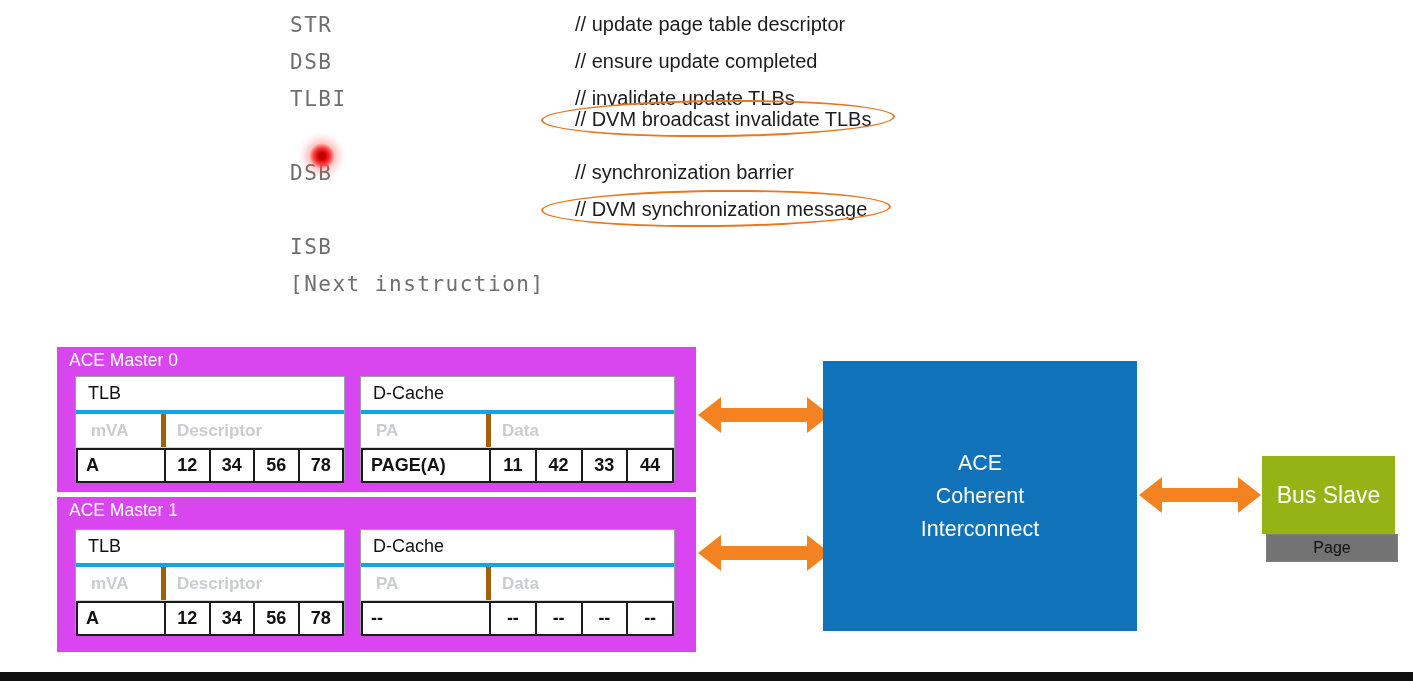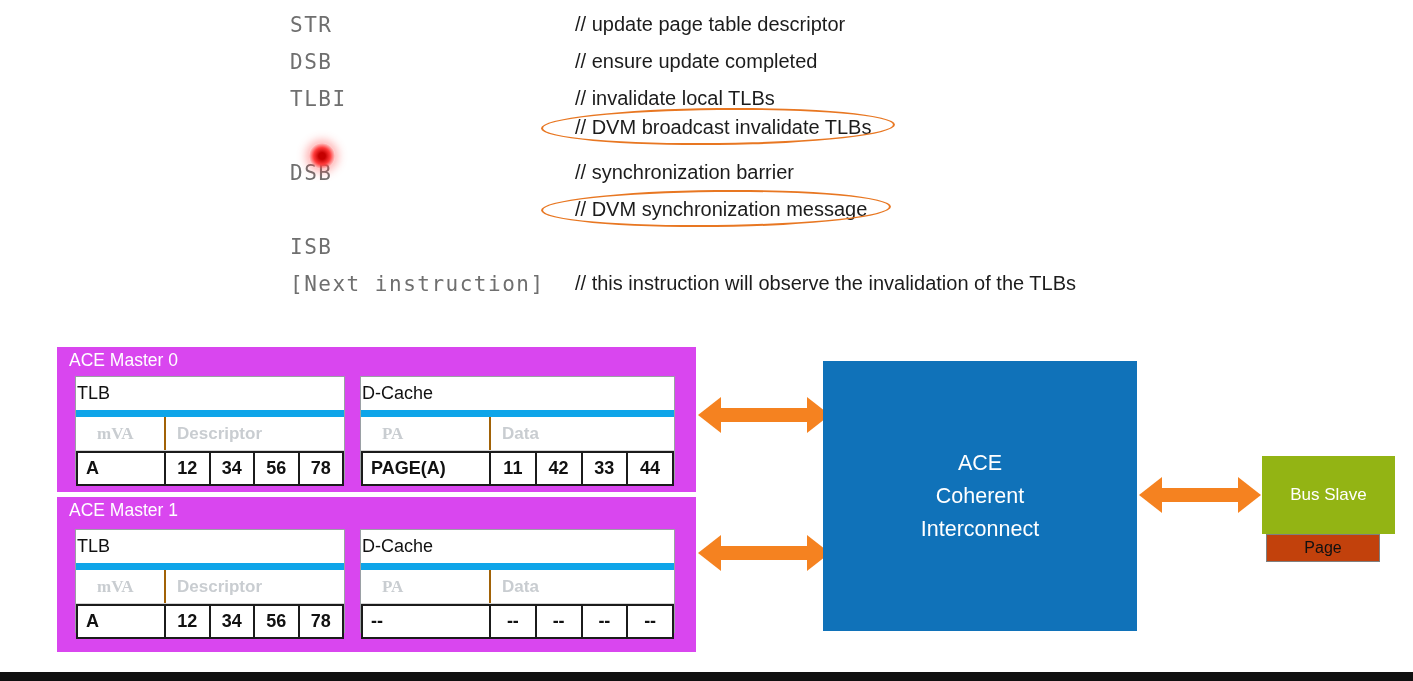--- a/index.html
+++ b/index.html
@@ -44,29 +44,29 @@
   }
   .master-title {
     position:absolute; left:12px; top:3px;
     color:#ffffff; font-size:17.5px;
   }
   .mtable {
     position:absolute; background:#ffffff;
     border:1px solid #9aa0a4; box-sizing:border-box;
   }
   .mt-header {
-    height:33px; line-height:33px; padding-left:1px;
+    height:33px; line-height:33px; padding-left:12px;
     font-size:18px; color:#111111;
-    border-bottom:7px solid #0ea5e9;
+    border-bottom:4px solid #0ea5e9;
   }
   .mt-cols { display:flex; height:33px; line-height:33px; border-bottom:1px solid #d4d4d4; }
   .mt-cols .c1 {
-    box-sizing:border-box; padding-left:21px;
-    border-right:2px solid #a16207;
-    color:#c9cdd1; font-weight:bold; font-size:17px;font-family:Liberation Serif, serif;
+    box-sizing:border-box; padding-left:15px;
+    border-right:5px solid #a16207;
+    color:#c9cdd1; font-weight:bold; font-size:17px;
   }
   .mt-cols .c2 { padding-left:11px; color:#c9cdd1; font-weight:bold; font-size:17px; }
   .mt-vals { display:flex; }
   .vcell {
     box-sizing:border-box; border:2px solid #1b1b1b;
     height:35px; line-height:31px;
     font-weight:bold; font-size:18px; color:#111111;
     background:#ffffff;
   }
   .vcell + .vcell { margin-left:-2px; }
@@ -76,25 +76,25 @@
   .interconnect {
     position:absolute; left:823px; top:361px; width:314px; height:270px;
     background:#1072b9; color:#ffffff;
     display:flex; flex-direction:column; justify-content:center; align-items:center;
     font-size:21.5px; line-height:33px;
   }
   .bus-slave {
     position:absolute; left:1262px; top:456px; width:133px; height:78px;
     background:#93b414; color:#ffffff;
     display:flex; justify-content:center; align-items:center;
-    font-size:17px;
+    font-size:23px;
   }
   .page-box {
-    position:absolute; left:1266px; top:534px; width:114px; height:28px;
-    background:#c2410c; border:1px solid #7f7f7f; box-sizing:border-box;
+    position:absolute; left:1266px; top:534px; width:132px; height:28px;
+    background:#737373; border:1px solid #7f7f7f; box-sizing:border-box;
     display:flex; justify-content:center; align-items:center;
     font-size:16px; color:#111111;
   }
 
   
   .arrow-h { position:absolute; height:36px; }
   .arrow-h .shaft { position:absolute; left:20px; right:20px; top:11px; height:14px; background:#f58220; }
   .arrow-h .head-l {
     position:absolute; left:0; top:0; width:0; height:0;
     border-top:18px solid transparent; border-bottom:18px solid transparent;
@@ -116,40 +116,39 @@
   <div class="code-row" style="top:13px">
     <span class="instr">STR</span>
     <span class="comment">// update page table descriptor</span>
   </div>
   <div class="code-row" style="top:50px">
     <span class="instr">DSB</span>
     <span class="comment">// ensure update completed</span>
   </div>
   <div class="code-row" style="top:87px">
     <span class="instr">TLBI</span>
-    <span class="comment">// invalidate local TLBs</span>
-  </div>
-  <div class="code-row" style="top:116px">
+    <span class="comment">// invalidate update TLBs</span>
+  </div>
+  <div class="code-row" style="top:108px">
     <span class="instr"></span>
     <span class="comment circled">// DVM broadcast invalidate TLBs</span>
   </div>
   <div class="code-row" style="top:161px">
     <span class="instr">DSB</span>
     <span class="comment">// synchronization barrier</span>
   </div>
   <div class="code-row" style="top:198px">
     <span class="instr"></span>
     <span class="comment circled">// DVM synchronization message</span>
   </div>
   <div class="code-row" style="top:235px">
     <span class="instr">ISB</span>
   </div>
   <div class="code-row" style="top:272px">
     <span class="instr">[Next instruction]</span>
-    <span class="comment">// this instruction will observe the invalidation of the TLBs</span>
   </div>
 
   <div class="laser-dot"></div>
 
   <div class="master-box" style="top:347px; height:145px;">
     <div class="master-title">ACE Master 0</div>
 
     <div class="mtable" style="left:18px; top:29px; width:270px; height:104px;">
       <div class="mt-header">TLB</div>
       <div class="mt-cols">

